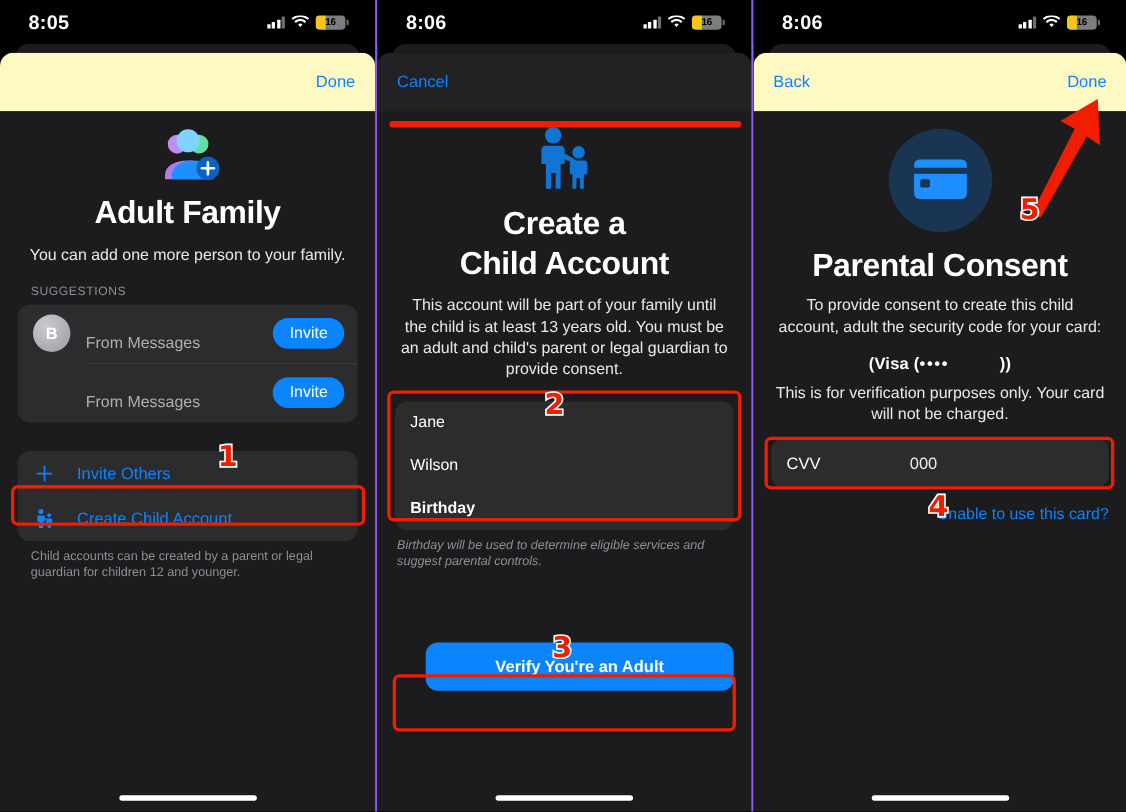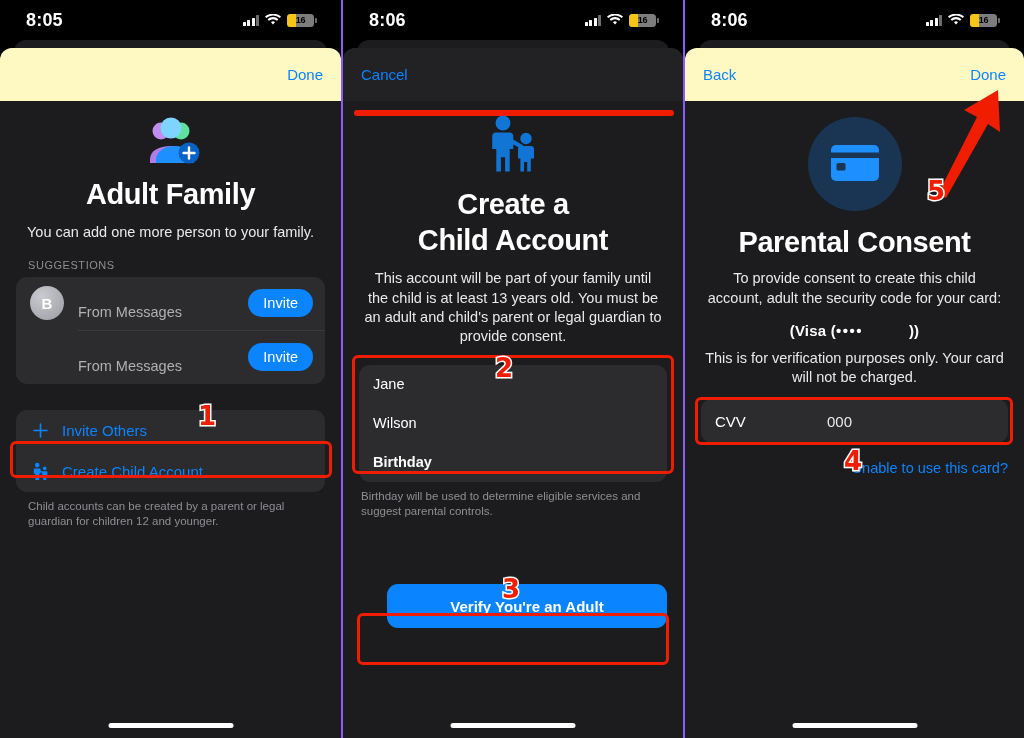--- a/index.html
+++ b/index.html
@@ -96,33 +96,33 @@
   .invite-btn{
     background:#0a84ff; color:#fff; border:none; border-radius:14px;
     font-size:14.5px; font-family:inherit; padding:6px 15px; cursor:pointer;
     align-self:center;
   }
   .hairline{ height:1px; background:#3a3a3c; margin-left:62px; }
 
   .action-card{ margin-top:26px; background:#2c2c2e; border-radius:11px; overflow:hidden; }
   .action-row{
     display:flex; align-items:center; height:41px; padding:0 14px; color:#0a84ff;
-    font-size:15px; gap:12px; cursor:pointer;
+    font-size:15px; gap:20px; cursor:pointer;
   }
   .action-row .ic{ width:20px; display:flex; justify-content:center; align-items:center; flex:0 0 auto; }
   .footnote{
     color:#8e8e93; font-size:11.5px; line-height:1.32; margin:7px 0 0 12px; padding-right:16px;
   }
 
   
   .form-card{ background:#2c2c2e; border-radius:11px; overflow:hidden; margin-top:4px; }
   .form-row{ height:39px; display:flex; align-items:center; padding:0 14px; color:#fff; font-size:14.5px; }
   .form-row.bold{ font-weight:700; }
 
-  .form-foot{ color:#8e8e93; font-size:11.5px; line-height:1.32; margin:7px 2px 0 2px; }
+  .form-foot{ color:#8e8e93; font-size:11.5px; line-height:1.32; margin:7px 2px 0 2px;font-style:italic; }
 
   .primary-btn{
     background:#0a84ff; color:#fff; border:none; border-radius:11px;
     width:100%; height:44px; font-size:15px; font-weight:600; font-family:inherit; cursor:pointer;
   }
 
   
   .card-brand{
     color:#fff; text-align:center; font-size:15px; font-weight:700; margin-top:14px;
     letter-spacing:.2px;

